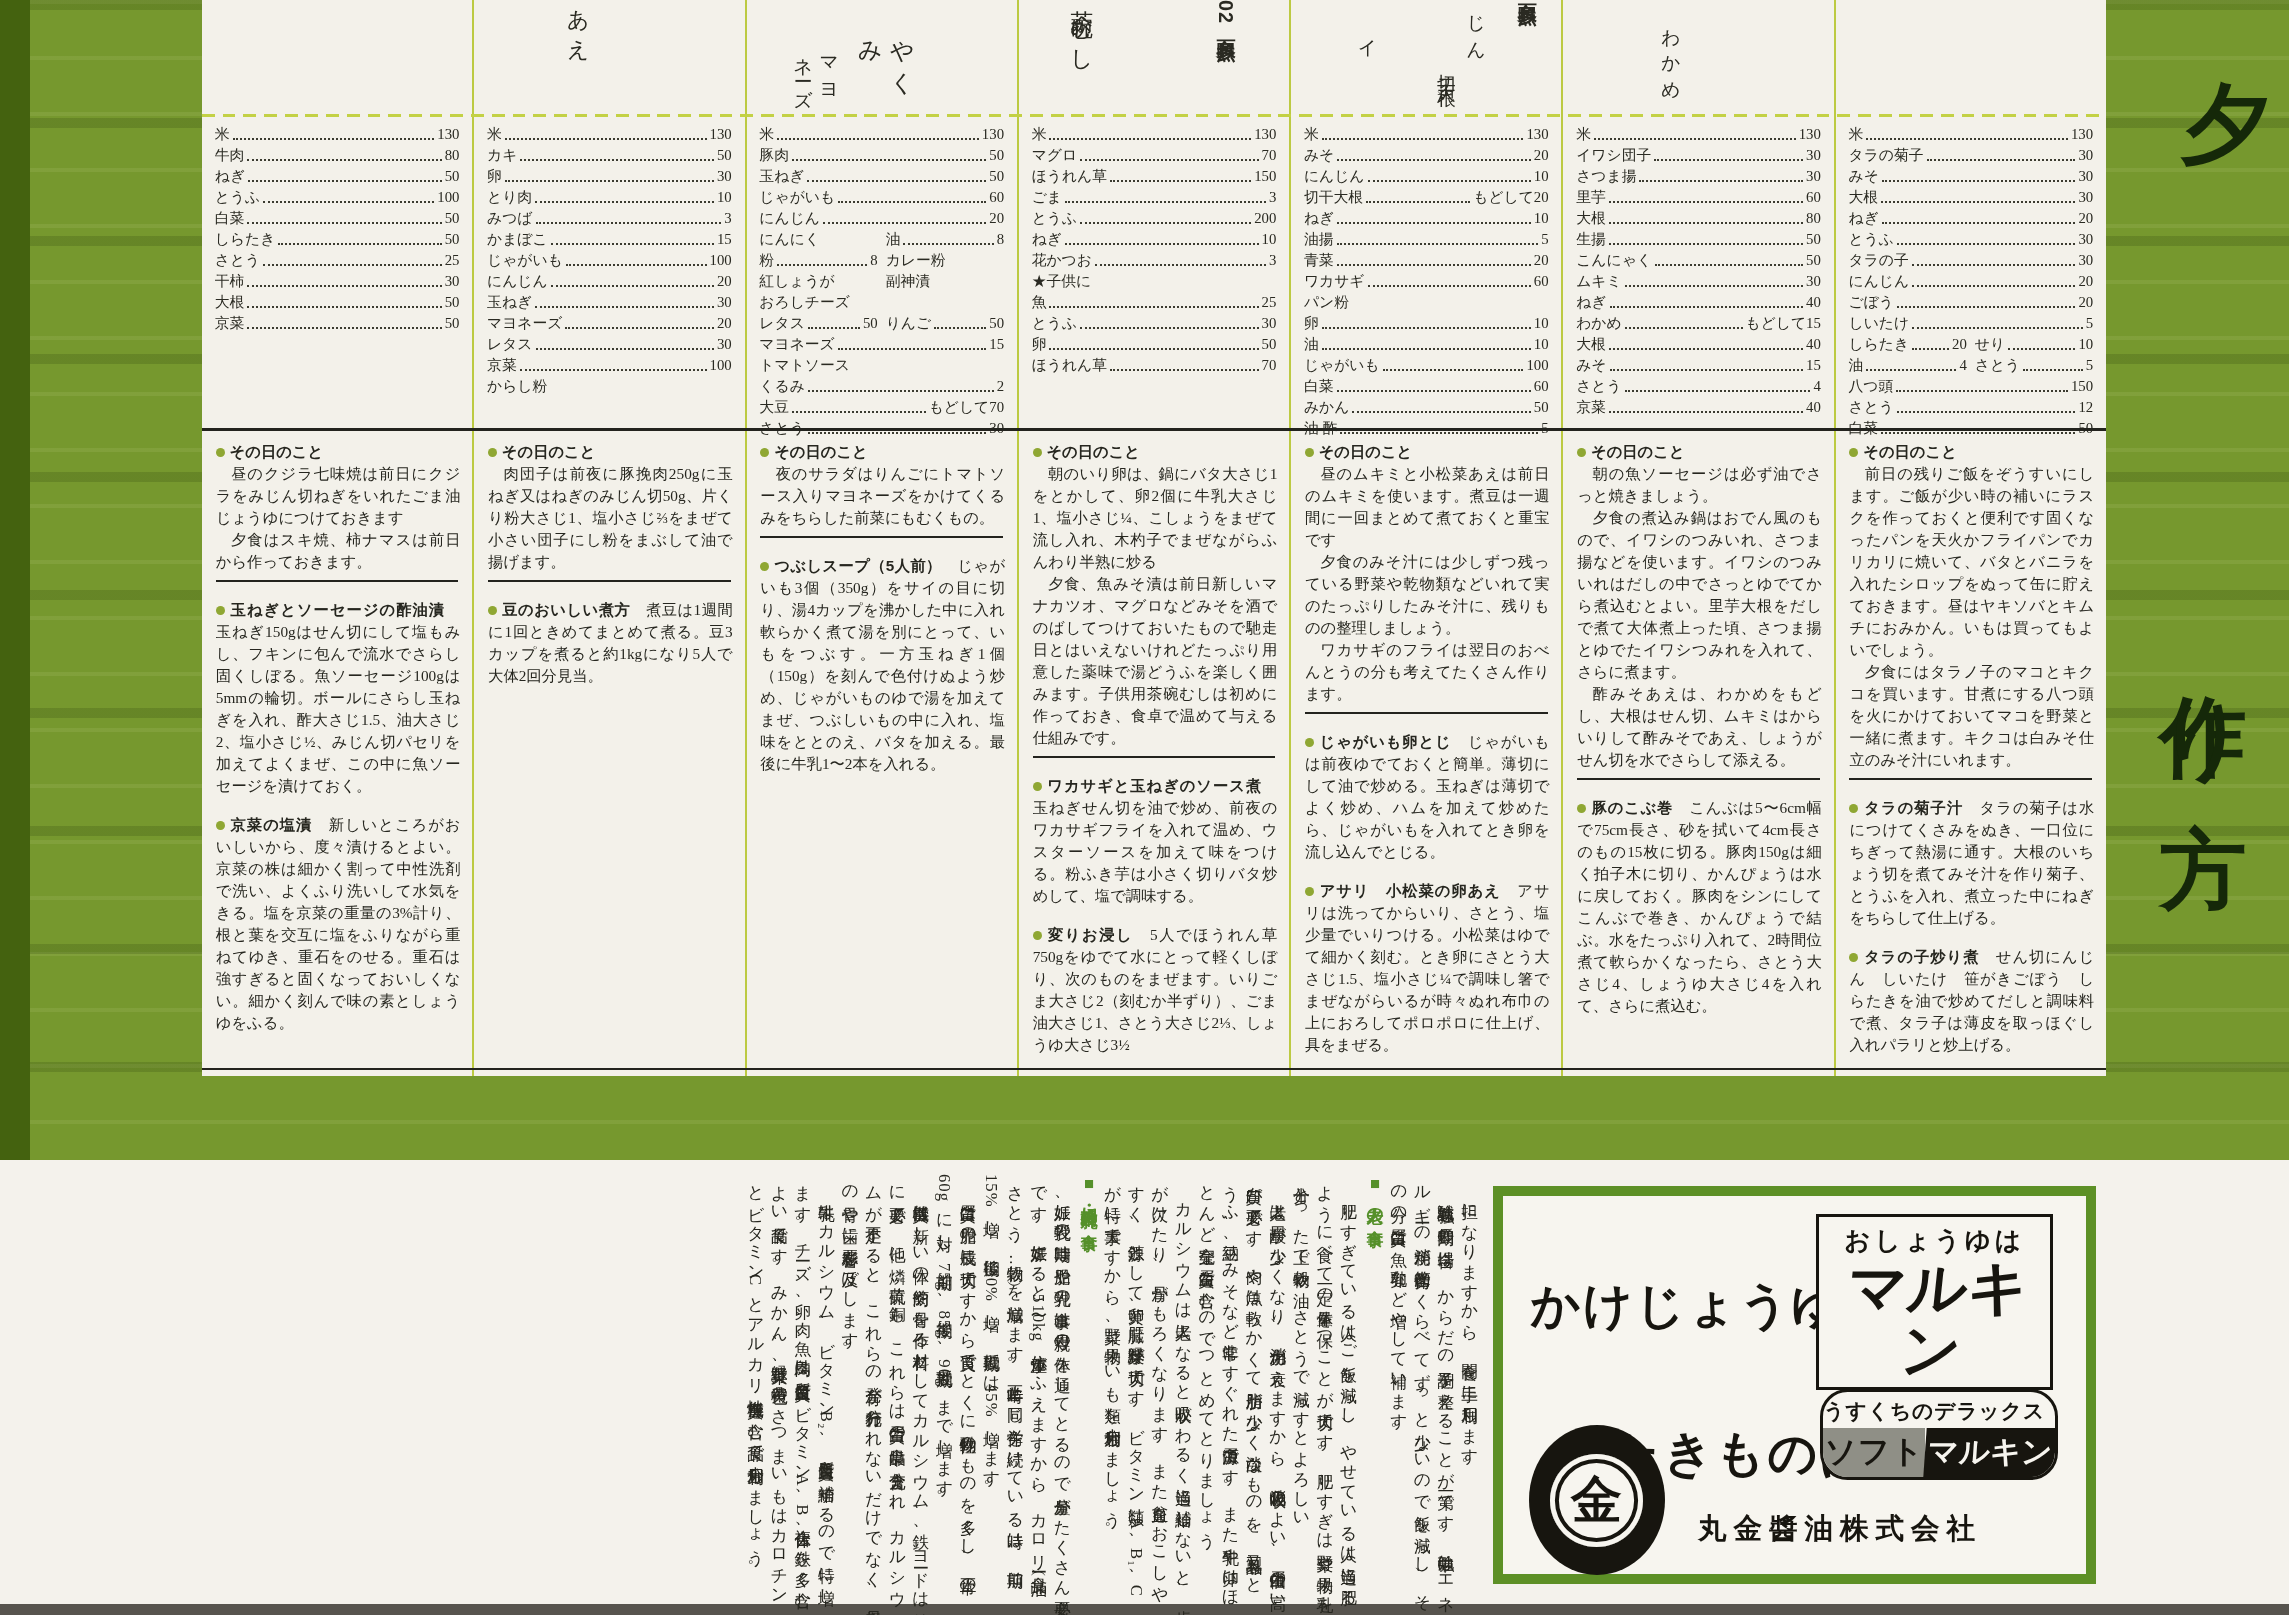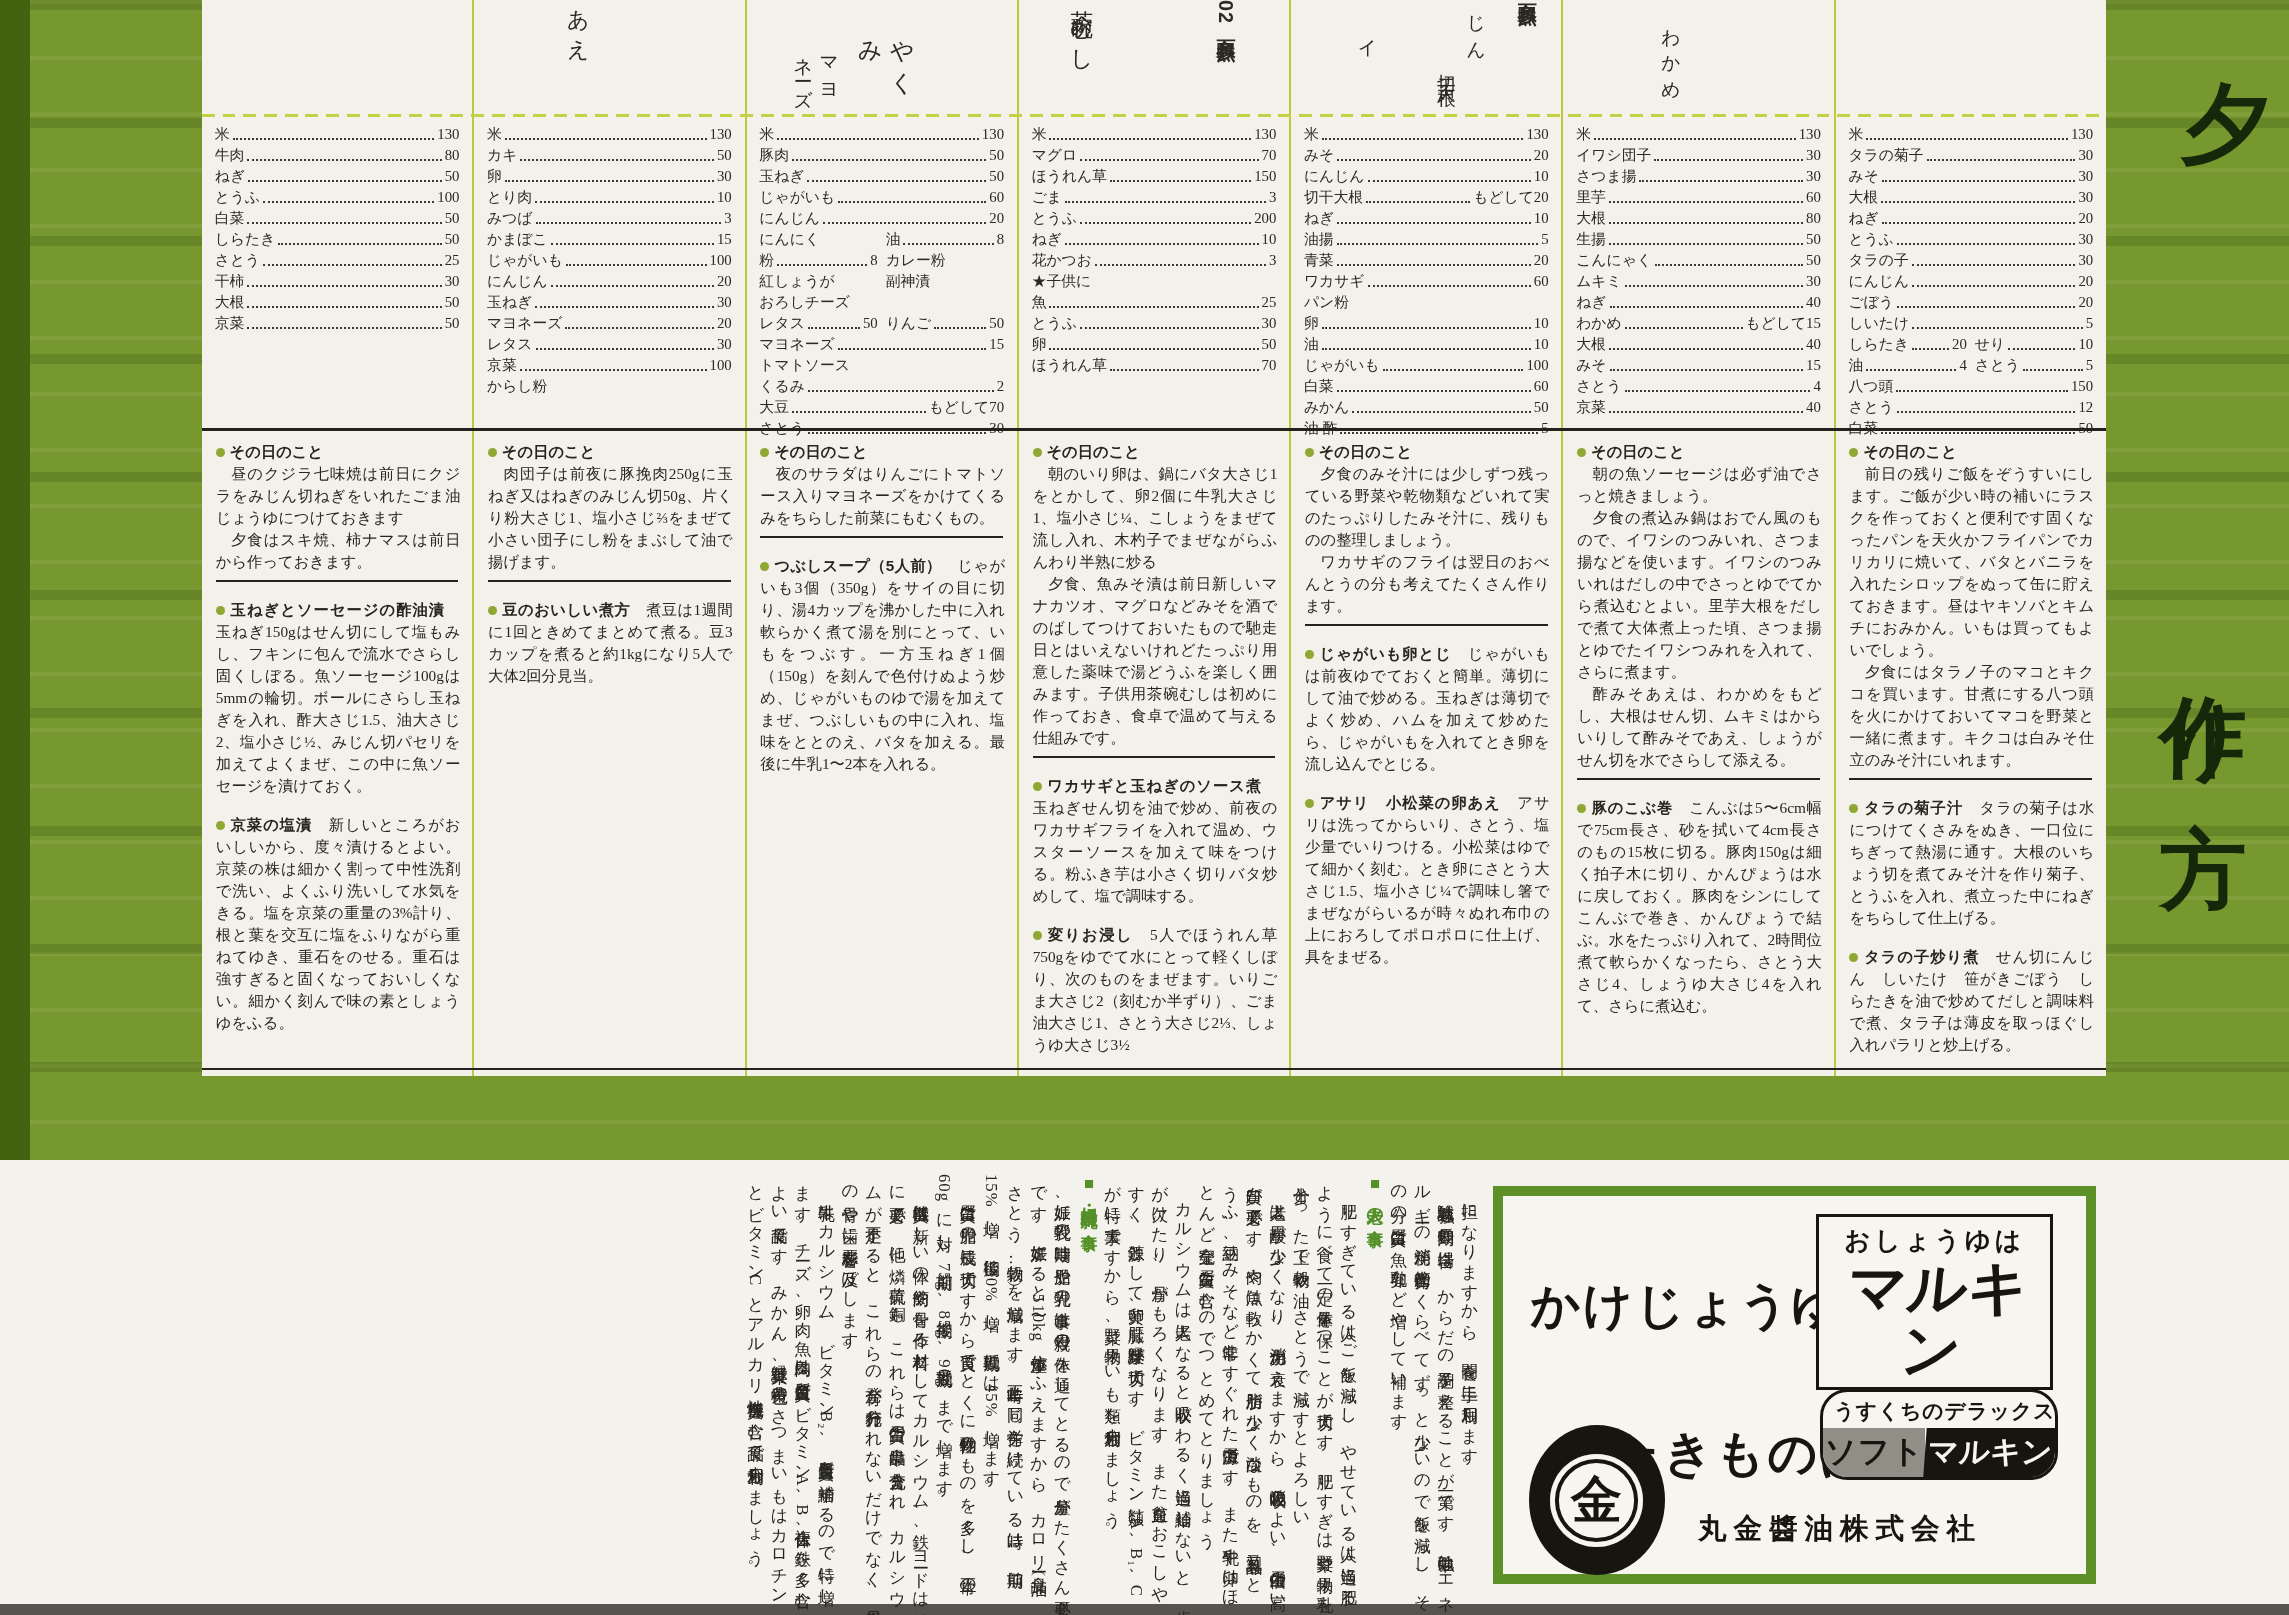--- a/index.html
+++ b/index.html
@@ -74,21 +74,21 @@
   
   .ad{position:absolute;left:1493px;top:1186px;width:603px;height:398px;background:#f7f5ef;
     border:10.8px solid #5d9026;box-sizing:border-box}
   .ad-line{position:absolute;font-family:"Liberation Sans","DejaVu Sans",sans-serif;font-weight:bold;color:#17150f}
   .ad-line1{left:27.6px;top:77px;font-size:49px;letter-spacing:2px}
   .ad-line2{left:57px;top:225px;font-size:49px;letter-spacing:2px}
   .badge1{position:absolute;right:33px;top:17.7px;width:215px;border:3.9px solid #17150f;padding:5.9px 7.9px;text-align:center;background:#f7f5ef}
   .b1top{font-family:"Liberation Sans",sans-serif;font-weight:bold;font-size:25.6px;letter-spacing:3.9px;color:#17150f}
   .b1main{font-family:"Liberation Sans",sans-serif;font-weight:900;font-size:59px;letter-spacing:0px;color:#17150f;transform:skewX(-6deg);line-height:1.05}
   .badge2{position:absolute;right:27.6px;top:193px;width:232px;border:3.9px solid #17150f;border-radius:27.6px;overflow:hidden;background:#f7f5ef}
-  .b2top{font-family:"Liberation Sans",sans-serif;font-weight:bold;font-size:20.7px;text-align:right;padding:4.9px 0 3px;color:#17150f;letter-spacing:1px}
+  .b2top{font-family:"Liberation Sans",sans-serif;font-weight:bold;font-size:20.7px;text-align:left;padding:4.9px 0 3px;color:#17150f;letter-spacing:1px}
   .b2bot{display:flex;height:49px}
   .b2soft{flex:.9;background:#8f8f86;color:#17150f;font-family:Liberation Sans, sans-serif;font-weight:900;font-size:31.5px;display:flex;align-items:center;justify-content:center;letter-spacing:1px}
   .b2main{flex:1.15;background:#17150f;color:#f7f5ef;font-family:"Liberation Sans",sans-serif;font-weight:900;font-size:30.5px;display:flex;align-items:center;justify-content:center;transform:skewX(-4deg)}
   .logo{position:absolute;left:25.6px;top:229px;width:136px;height:150px;background:#17150f;border-radius:50%;display:flex;align-items:center;justify-content:center}
   .logo-inner{width:93px;height:93px;background:#f7f5ef;border-radius:50%;box-shadow:inset 0 0 0 4.9px #f7f5ef, inset 0 0 0 8.9px #17150f;
     display:flex;align-items:center;justify-content:center;font-size:51px;font-weight:900;color:#17150f;
     font-family:"Liberation Sans",sans-serif}
   .company{position:absolute;left:195px;bottom:25.6px;font-size:28.6px;letter-spacing:6.9px;font-weight:bold;color:#17150f}
 
   
@@ -633,20 +633,21 @@
             <span class="seg">
               <span class="iname">油 酢</span>
               <span class="dots"></span>
               <span class="ival">5</span>
             </span>
           </div>
         </div>
         <div class="notes">
           <div class="day">
             <div class="rtitle"><span class="blt"></span><span class="ttext">その日のこと</span></div>
+            <p class="bp">昼のムキミと小松菜あえは前日のムキミを使います。煮豆は一週間に一回まとめて煮ておくと重宝です</p>
             <p class="bp">夕食のみそ汁には少しずつ残っている野菜や乾物類などいれて実のたっぷりしたみそ汁に、残りものの整理しましょう。</p>
             <p class="bp">ワカサギのフライは翌日のおべんとうの分も考えてたくさん作ります。</p>
           </div>
           <div class="rule"></div>
           <div class="rec"><span class="rtitle2"><span class="blt"></span><span class="ttext">じゃがいも卵とじ</span></span><span class="rbody">　じゃがいもは前夜ゆでておくと簡単。薄切にして油で炒める。玉ねぎは薄切でよく炒め、ハムを加えて炒めたら、じゃがいもを入れてとき卵を流し込んでとじる。</span></div>
           <div class="rec"><span class="rtitle2"><span class="blt"></span><span class="ttext">アサリ　小松菜の卵あえ</span></span><span class="rbody">　アサリは洗ってからいり、さとう、塩少量でいりつける。小松菜はゆでて細かく刻む。とき卵にさとう大さじ1.5、塩小さじ¼で調味し箸でまぜながらいるが時々ぬれ布巾の上におろしてポロポロに仕上げ、具をまぜる。</span></div>
         </div>
       </div>
       <div class="col" id="col-6">
         <div class="hdr">

